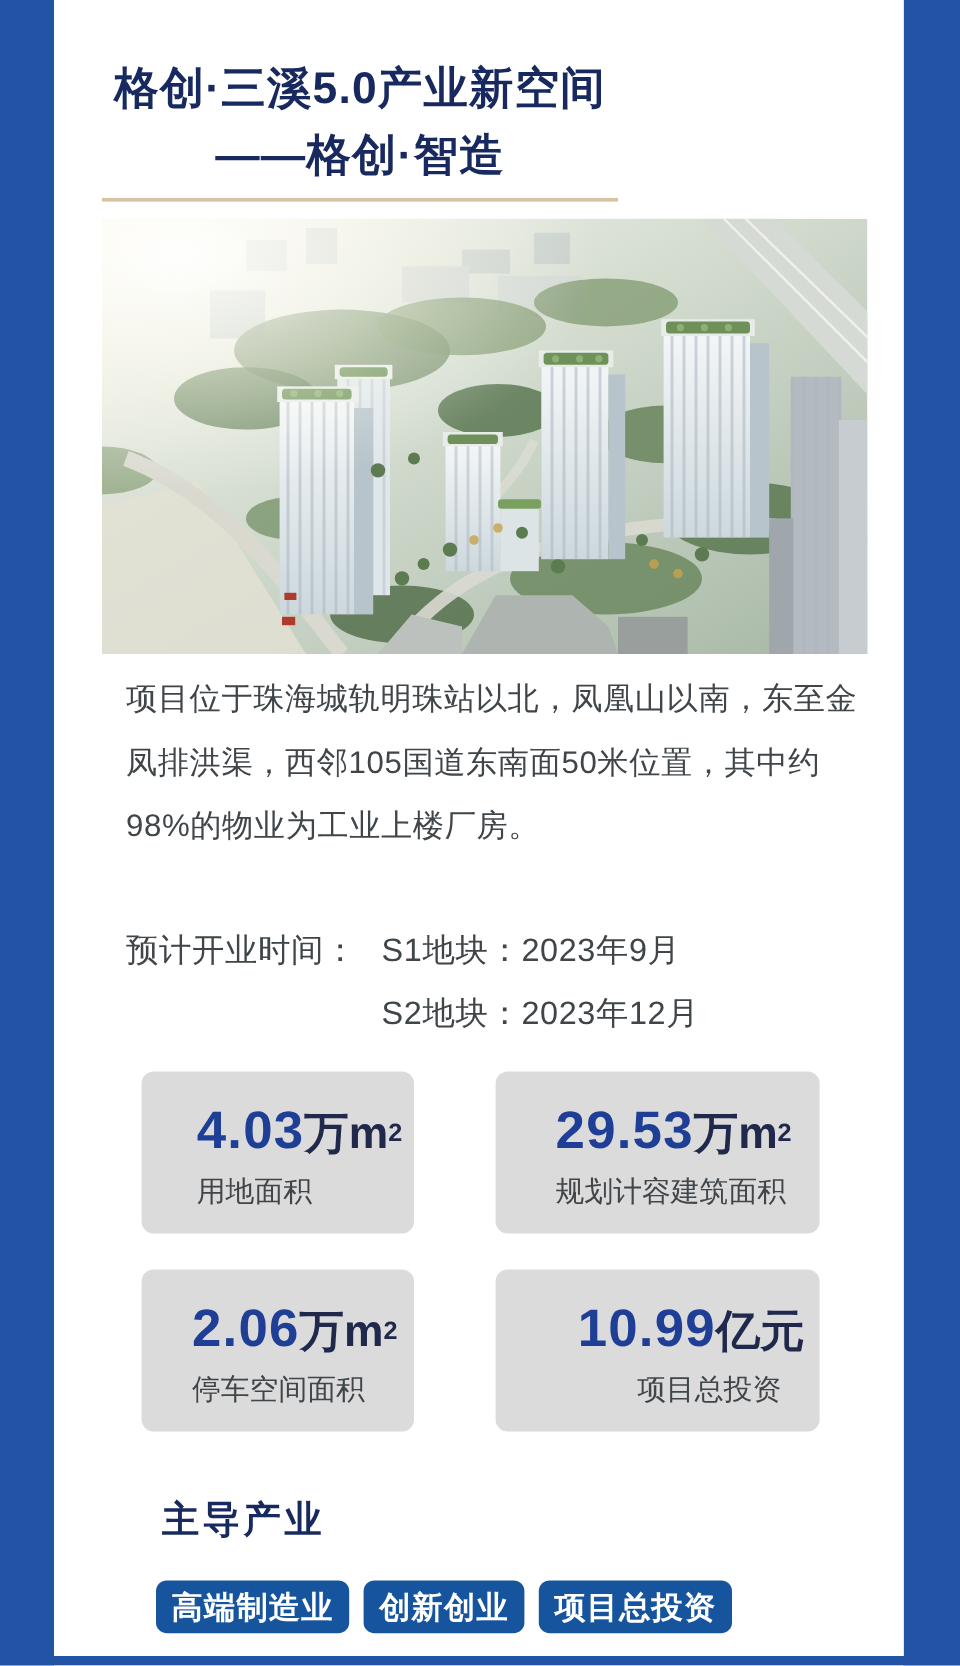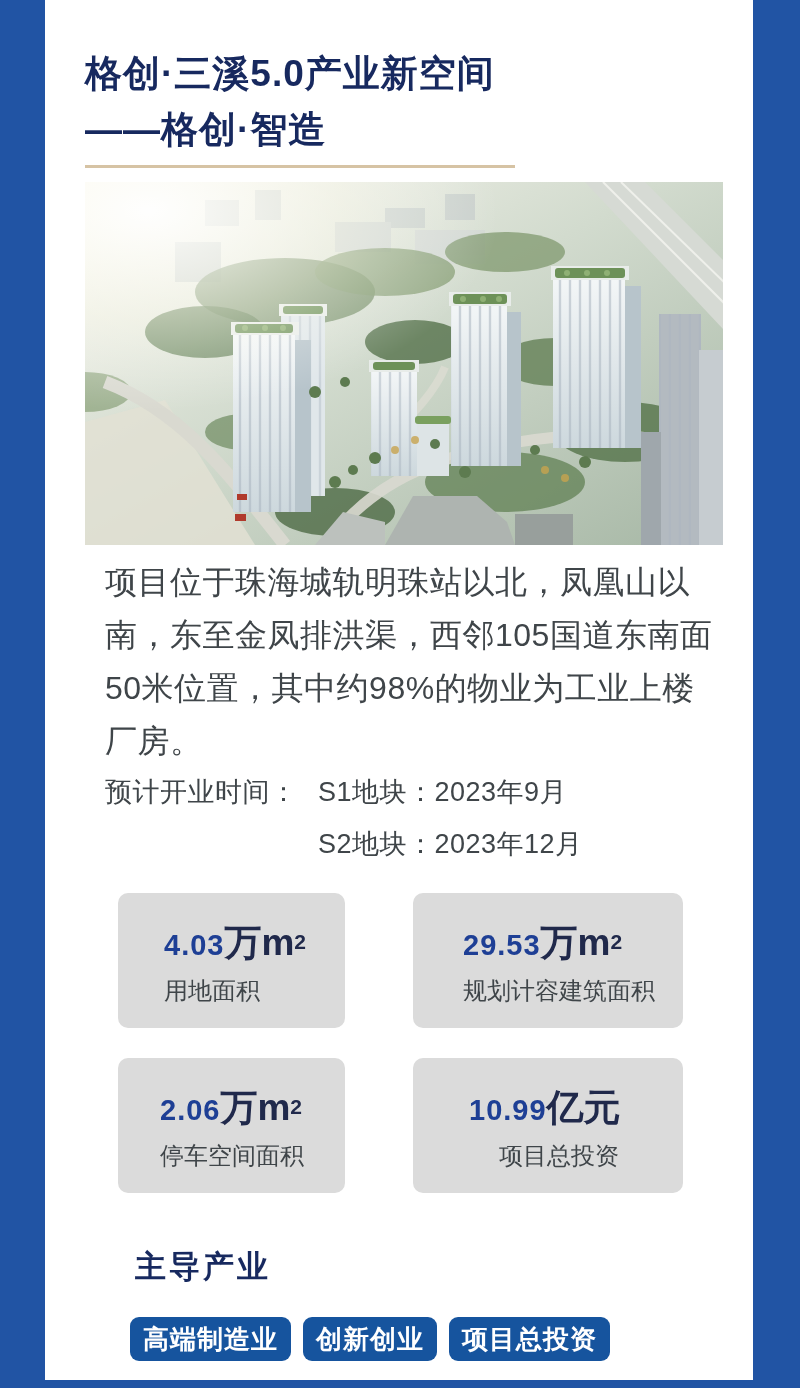--- a/index.html
+++ b/index.html
@@ -20,45 +20,45 @@
     width:800px;height:1388px;position:relative;overflow:hidden;
     font-family:"Liberation Sans","DejaVu Sans",sans-serif;
   }
   .border-bar{position:absolute;top:0;height:1388px;background:var(--c-border);}
   .border-left{left:0;width:45px;}
   .border-right{left:753px;width:47px;}
   .bottom-strip{position:absolute;left:0;top:1380px;width:800px;height:8px;background:var(--c-border);}
   .content{position:absolute;left:45px;top:0;width:708px;height:1380px;background:#fff;}
 
   .title-block{position:absolute;left:40px;top:46px;}
-  .title-line{font-size:37px;font-weight:800;color:var(--c-navy-dark);line-height:56px;letter-spacing:1px;}
+  .title-line{font-size:37px;font-weight:800;color:var(--c-navy-dark);line-height:56px;letter-spacing:1px;text-align:center;}
   .title-underline{width:430px;height:3px;background:var(--c-tan);margin-top:7px;}
 
   .hero{position:absolute;left:40px;top:182px;width:638px;height:363px;overflow:hidden;}
   .hero svg{display:block;width:638px;height:363px;}
 
-  .para{position:absolute;left:60px;top:556px;width:610px;font-size:32px;line-height:53px;color:var(--c-body);letter-spacing:0.5px;}
+  .para{position:absolute;left:60px;top:556px;width:610px;font-size:26px;line-height:53px;color:var(--c-body);letter-spacing:0.5px;}
 
   .opening{position:absolute;left:60px;top:766px;font-size:27px;color:var(--c-body);letter-spacing:0.5px;}
   .open-row{display:flex;line-height:52px;}
   .open-label{display:inline-block;width:213px;}
 
   .scale{position:absolute;left:0;top:893px;width:708px;height:300px;}
   .card{position:absolute;background:var(--c-box);border-radius:10px;}
   .card-tl{left:73px;top:0;width:227px;height:135px;}
   .card-tr{left:368px;top:0;width:270px;height:135px;}
   .card-bl{left:73px;top:165px;width:227px;height:135px;}
-  .card-br{left:368px;top:165px;width:270px;height:135px;}
+  .card-br{left:368px;top:165px;width:270px;height:135px;text-align:center;}
   .card-inner{padding-top:25px;}
   .card-tl .card-inner{padding-left:46px;}
   .card-tr .card-inner{padding-left:50px;}
   .card-bl .card-inner{padding-left:42px;}
   .card-br .card-inner{padding-left:56px;}
   .stat-line{white-space:nowrap;}
-  .stat-value{font-size:29px;font-weight:800;color:var(--c-num-blue);letter-spacing:1px;}
+  .stat-value{font-size:44px;font-weight:800;color:var(--c-num-blue);letter-spacing:1px;}
   .stat-unit{font-size:37px;font-weight:800;color:var(--c-unit-navy);}
   .stat-sup{font-size:21px;font-weight:800;color:var(--c-unit-navy);}
   .stat-label{font-size:24px;color:var(--c-body);margin-top:7px;}
   .card-br .stat-label{margin-left:30px;}
 
   .diamond-wrap{position:absolute;left:245px;top:57px;width:220px;height:220px;}
   .diamond-wrap svg{position:absolute;left:0;top:0;}
   .diamond-center{
     position:absolute;left:50px;top:50px;width:120px;height:120px;background:#fff;border-radius:50%;
     display:flex;flex-direction:column;align-items:center;justify-content:center;

